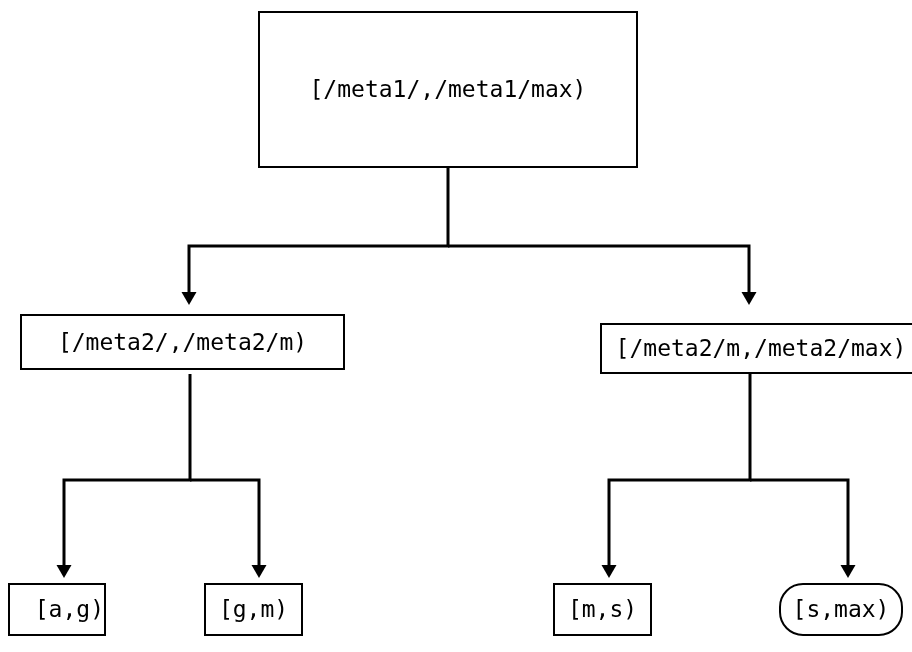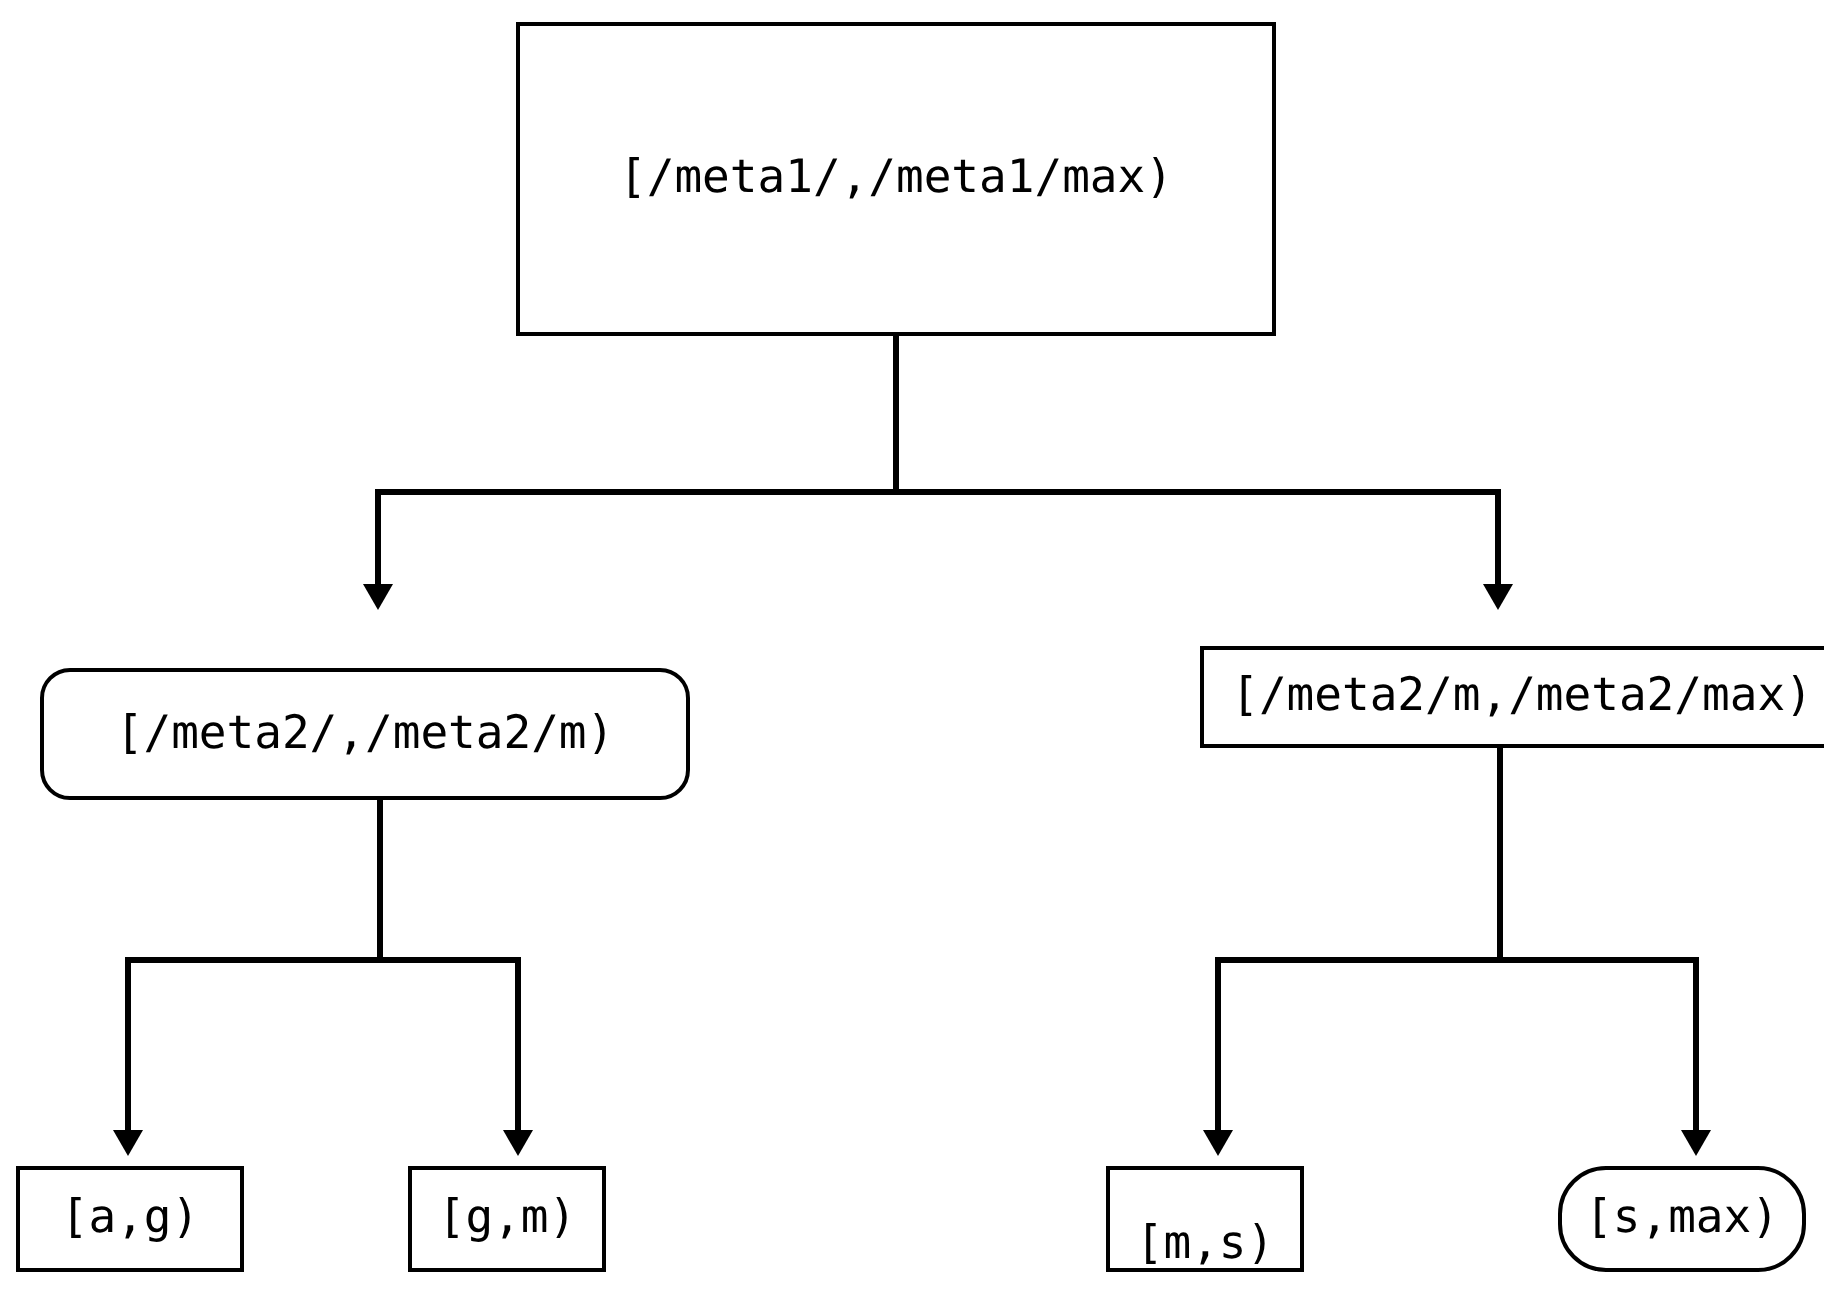--- a/index.html
+++ b/index.html
@@ -50,39 +50,38 @@
     white-space: pre;
   }
   .node-root {
     left: 258px;
     top: 11px;
     width: 380px;
     height: 157px;
   }
   .node-mid-left {
     left: 20px;
-    top: 334px;
+    top: 314px;
     width: 325px;
-    height: 66px;
-    border-radius: 15px;
+    height: 56px;
   }
   .node-mid-right {
     left: 580px;
     top: 323px;
     width: 322px;
     height: 51px;
     margin-left: 20px;
   }
   .node-leaf {
     top: 583px;
     height: 53px;
   }
-  .node-leaf-ag   { left: 8px;   width: 114px; }
+  .node-leaf-ag   { left: 8px;   width: 98px; justify-content: flex-end; }
   .node-leaf-gm   { left: 204px; width: 99px; }
-  .node-leaf-ms   { left: 553px; width: 99px; align-items: flex-end; }
+  .node-leaf-ms   { left: 553px; width: 99px; }
   .node-leaf-smax { left: 779px; width: 124px; border-radius: 24px; }
 </style>
 </head>
 <body>
 
 <div id="diagram-root">
 
   <svg class="edge-layer" width="912" height="652" viewBox="0 0 912 652">
 
     <g>

